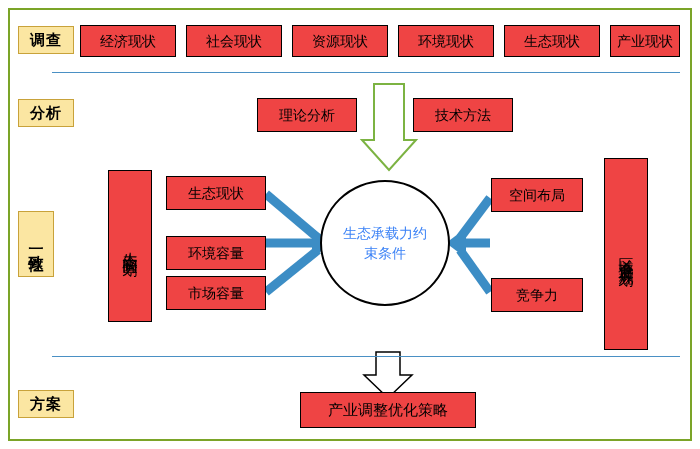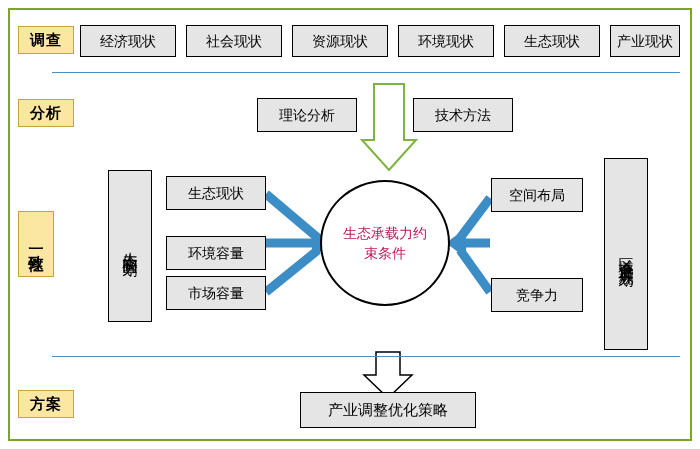--- a/index.html
+++ b/index.html
@@ -37,21 +37,21 @@
     text-align: center;
     color: #000000;
     font-size: 15px;
     font-weight: bold;
     letter-spacing: 1px;
     line-height: 1.25;
   }
   
   .box {
     position: absolute;
-    background: #e5e5e5;
+    background: #ef4444;
     border: 1.5px solid #000000;
     box-sizing: border-box;
     display: flex;
     align-items: center;
     justify-content: center;
     text-align: center;
     color: #000000;
     font-size: 14px;
     line-height: 1.2;
   }
@@ -72,21 +72,21 @@
     position: absolute;
     border: 2px solid #000000;
     border-radius: 50%;
     background: #ffffff;
     display: flex;
     align-items: center;
     justify-content: center;
     text-align: center;
     font-size: 14px;
     line-height: 1.45;
-    color: #be185d;
+    color: #3b82f6;
     box-sizing: border-box;
   }
   svg.layer {
     position: absolute;
     left: 0;
     top: 0;
     width: 700px;
     height: 449px;
     pointer-events: none;
   }

